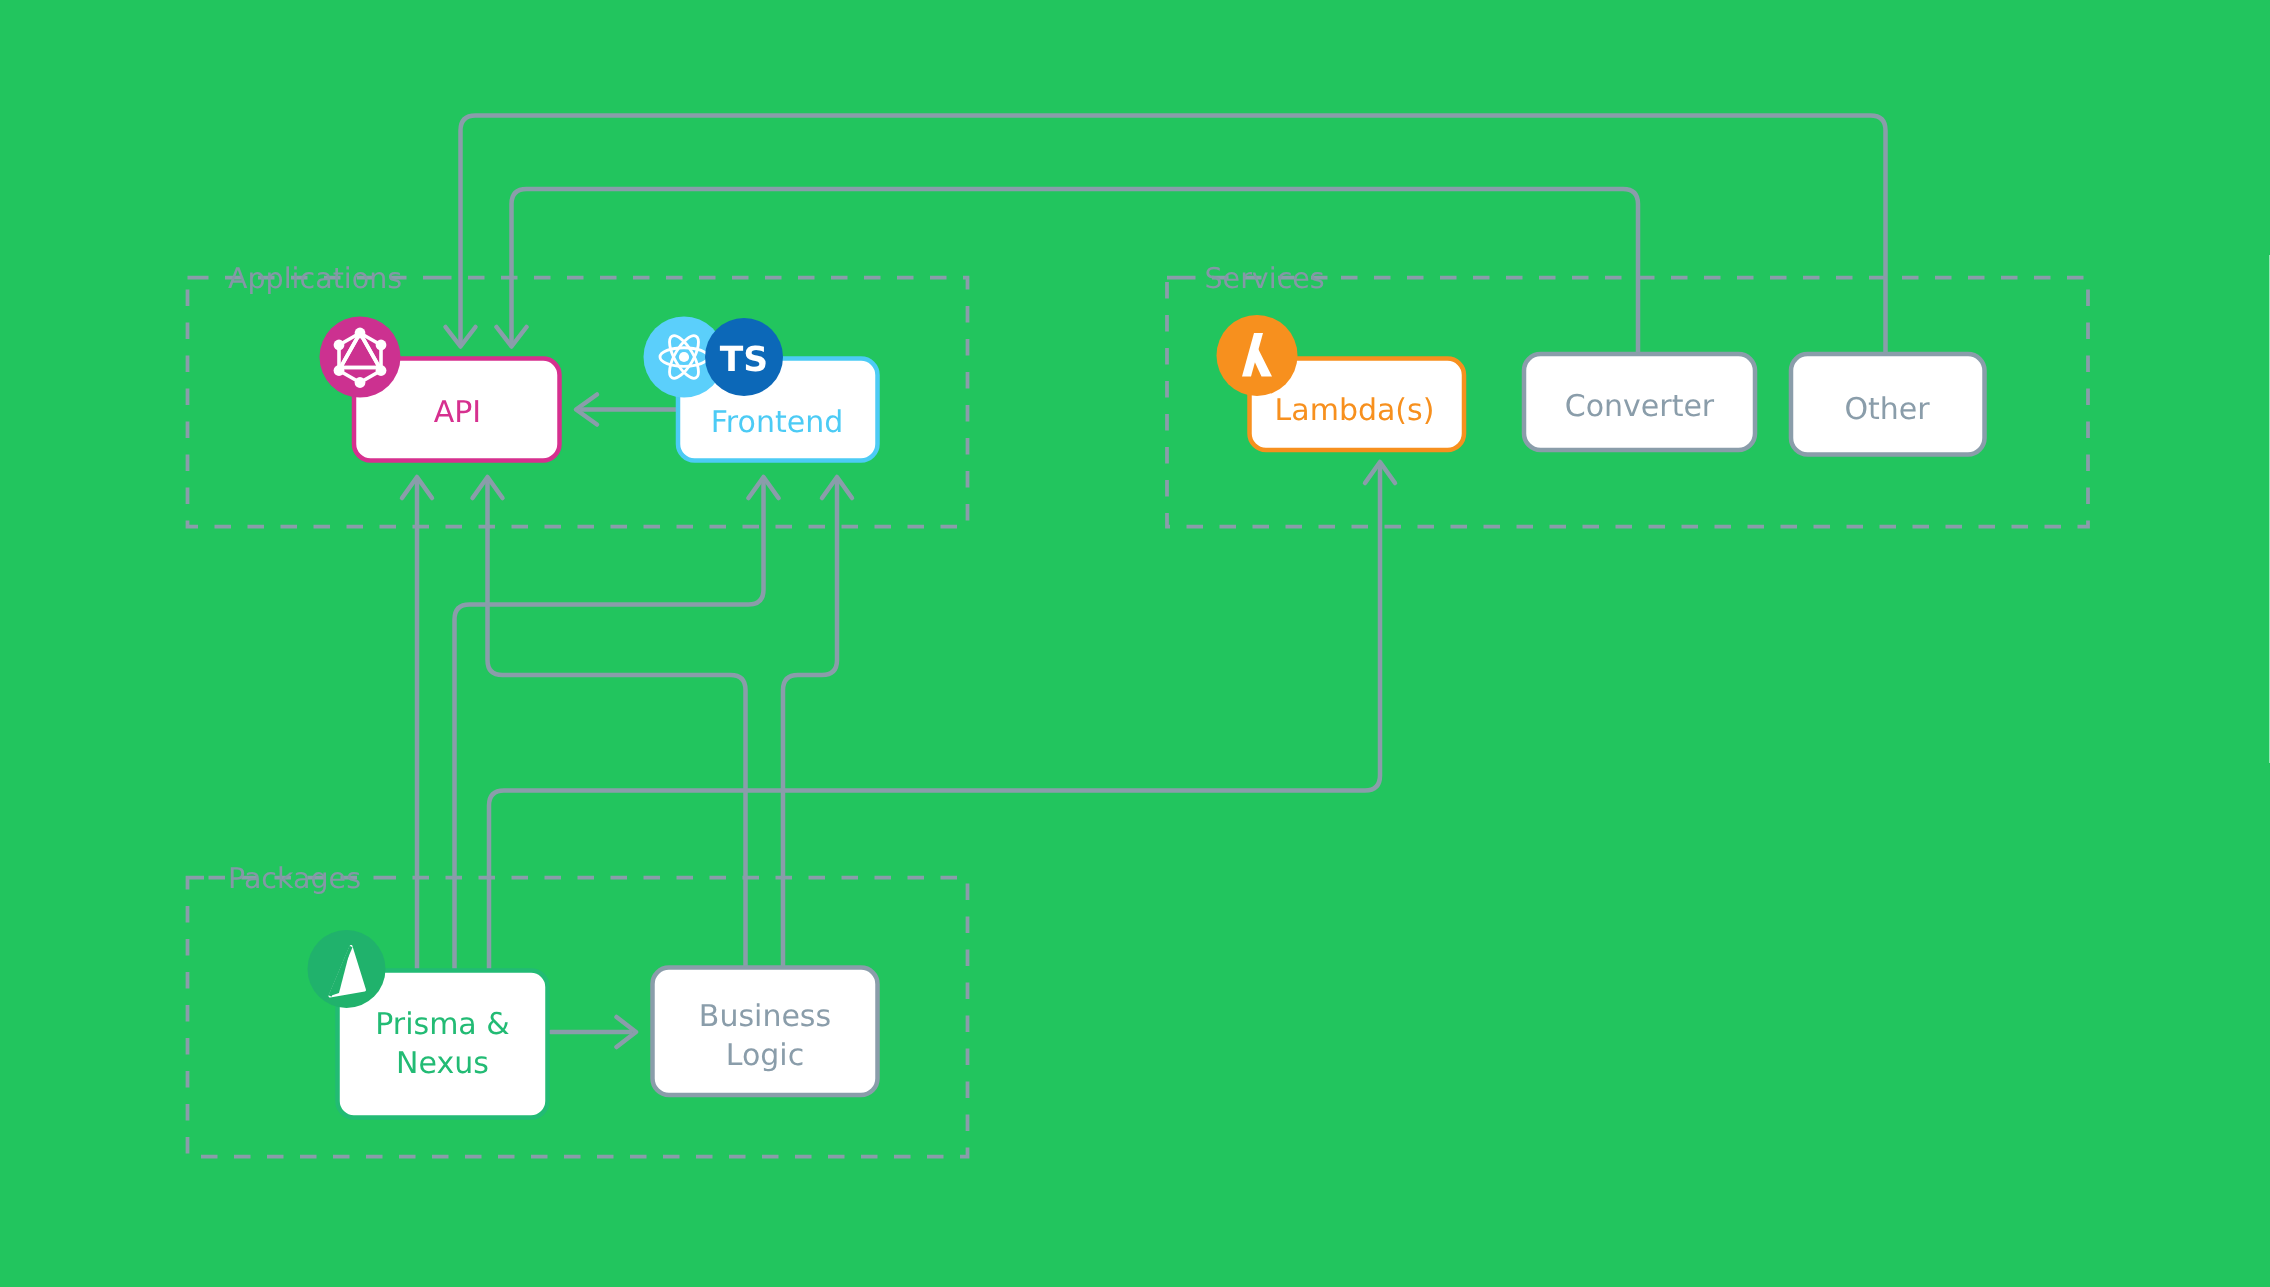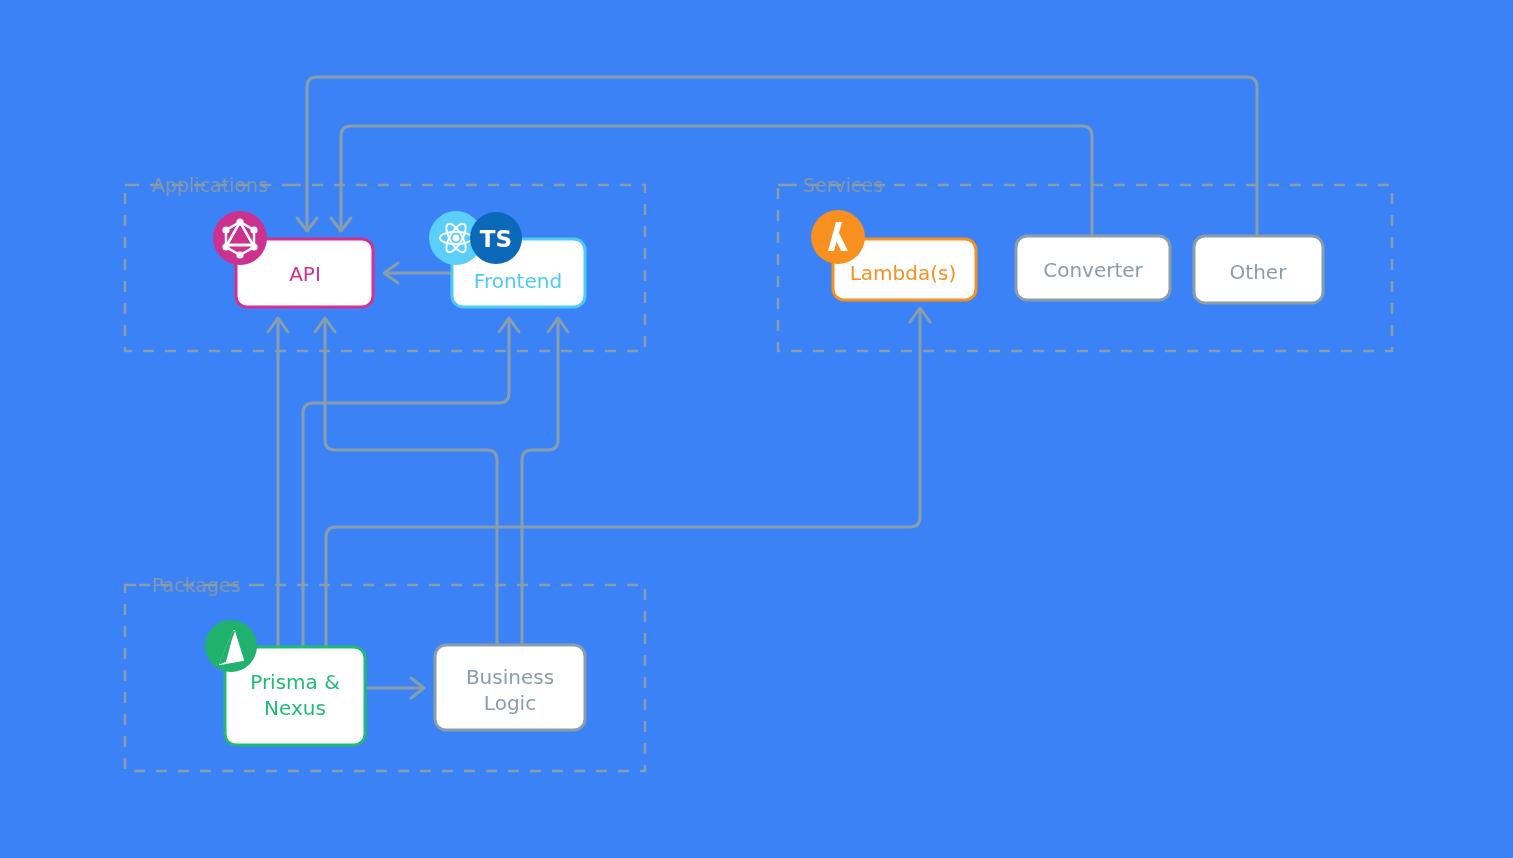--- a/index.html
+++ b/index.html
@@ -11,21 +11,21 @@
   body {
     width: 1513px;
     height: 858px;
     font-family: "DejaVu Sans", "Liberation Sans", sans-serif;
     overflow: hidden;
   }
   #diagram-root {
     position: relative;
     width: 1513px;
     height: 858px;
-    background: #3b82f6;
+    background: #22c55e;
   }
   svg#diagram-svg {
     position: absolute;
     top: 0;
     left: 0;
     width: 1513px;
     height: 858px;
     display: block;
   }
   .grp-label {

